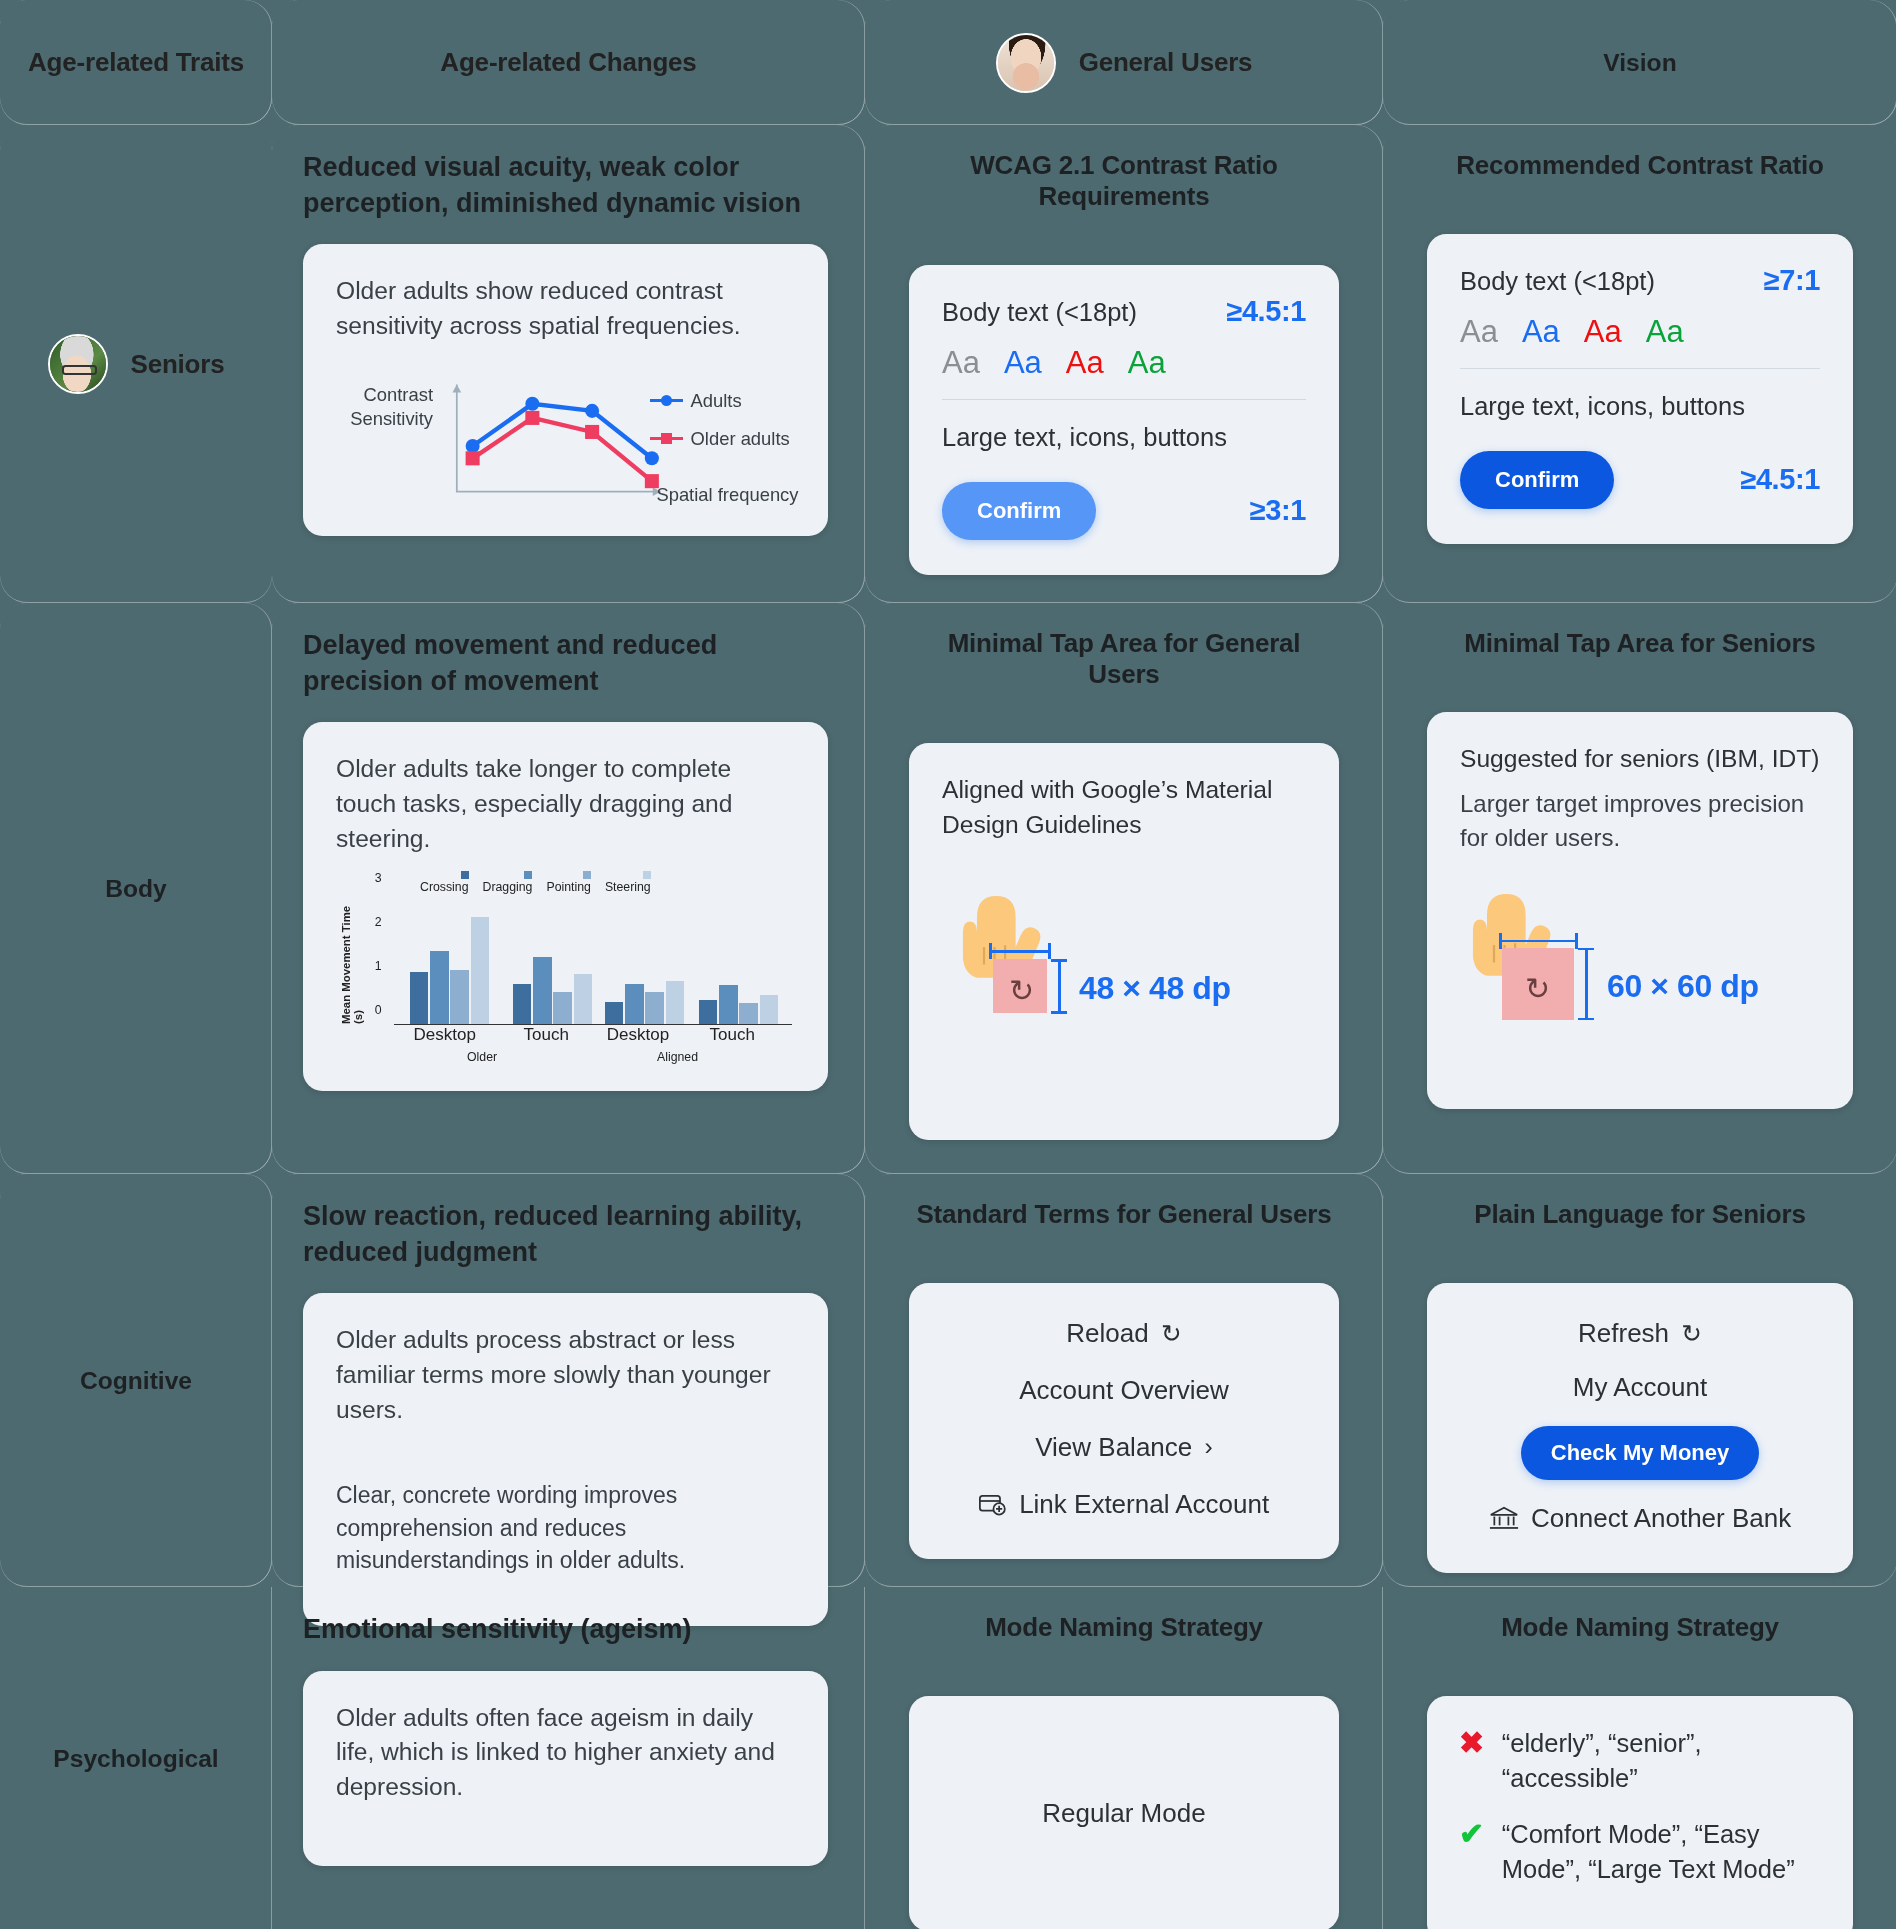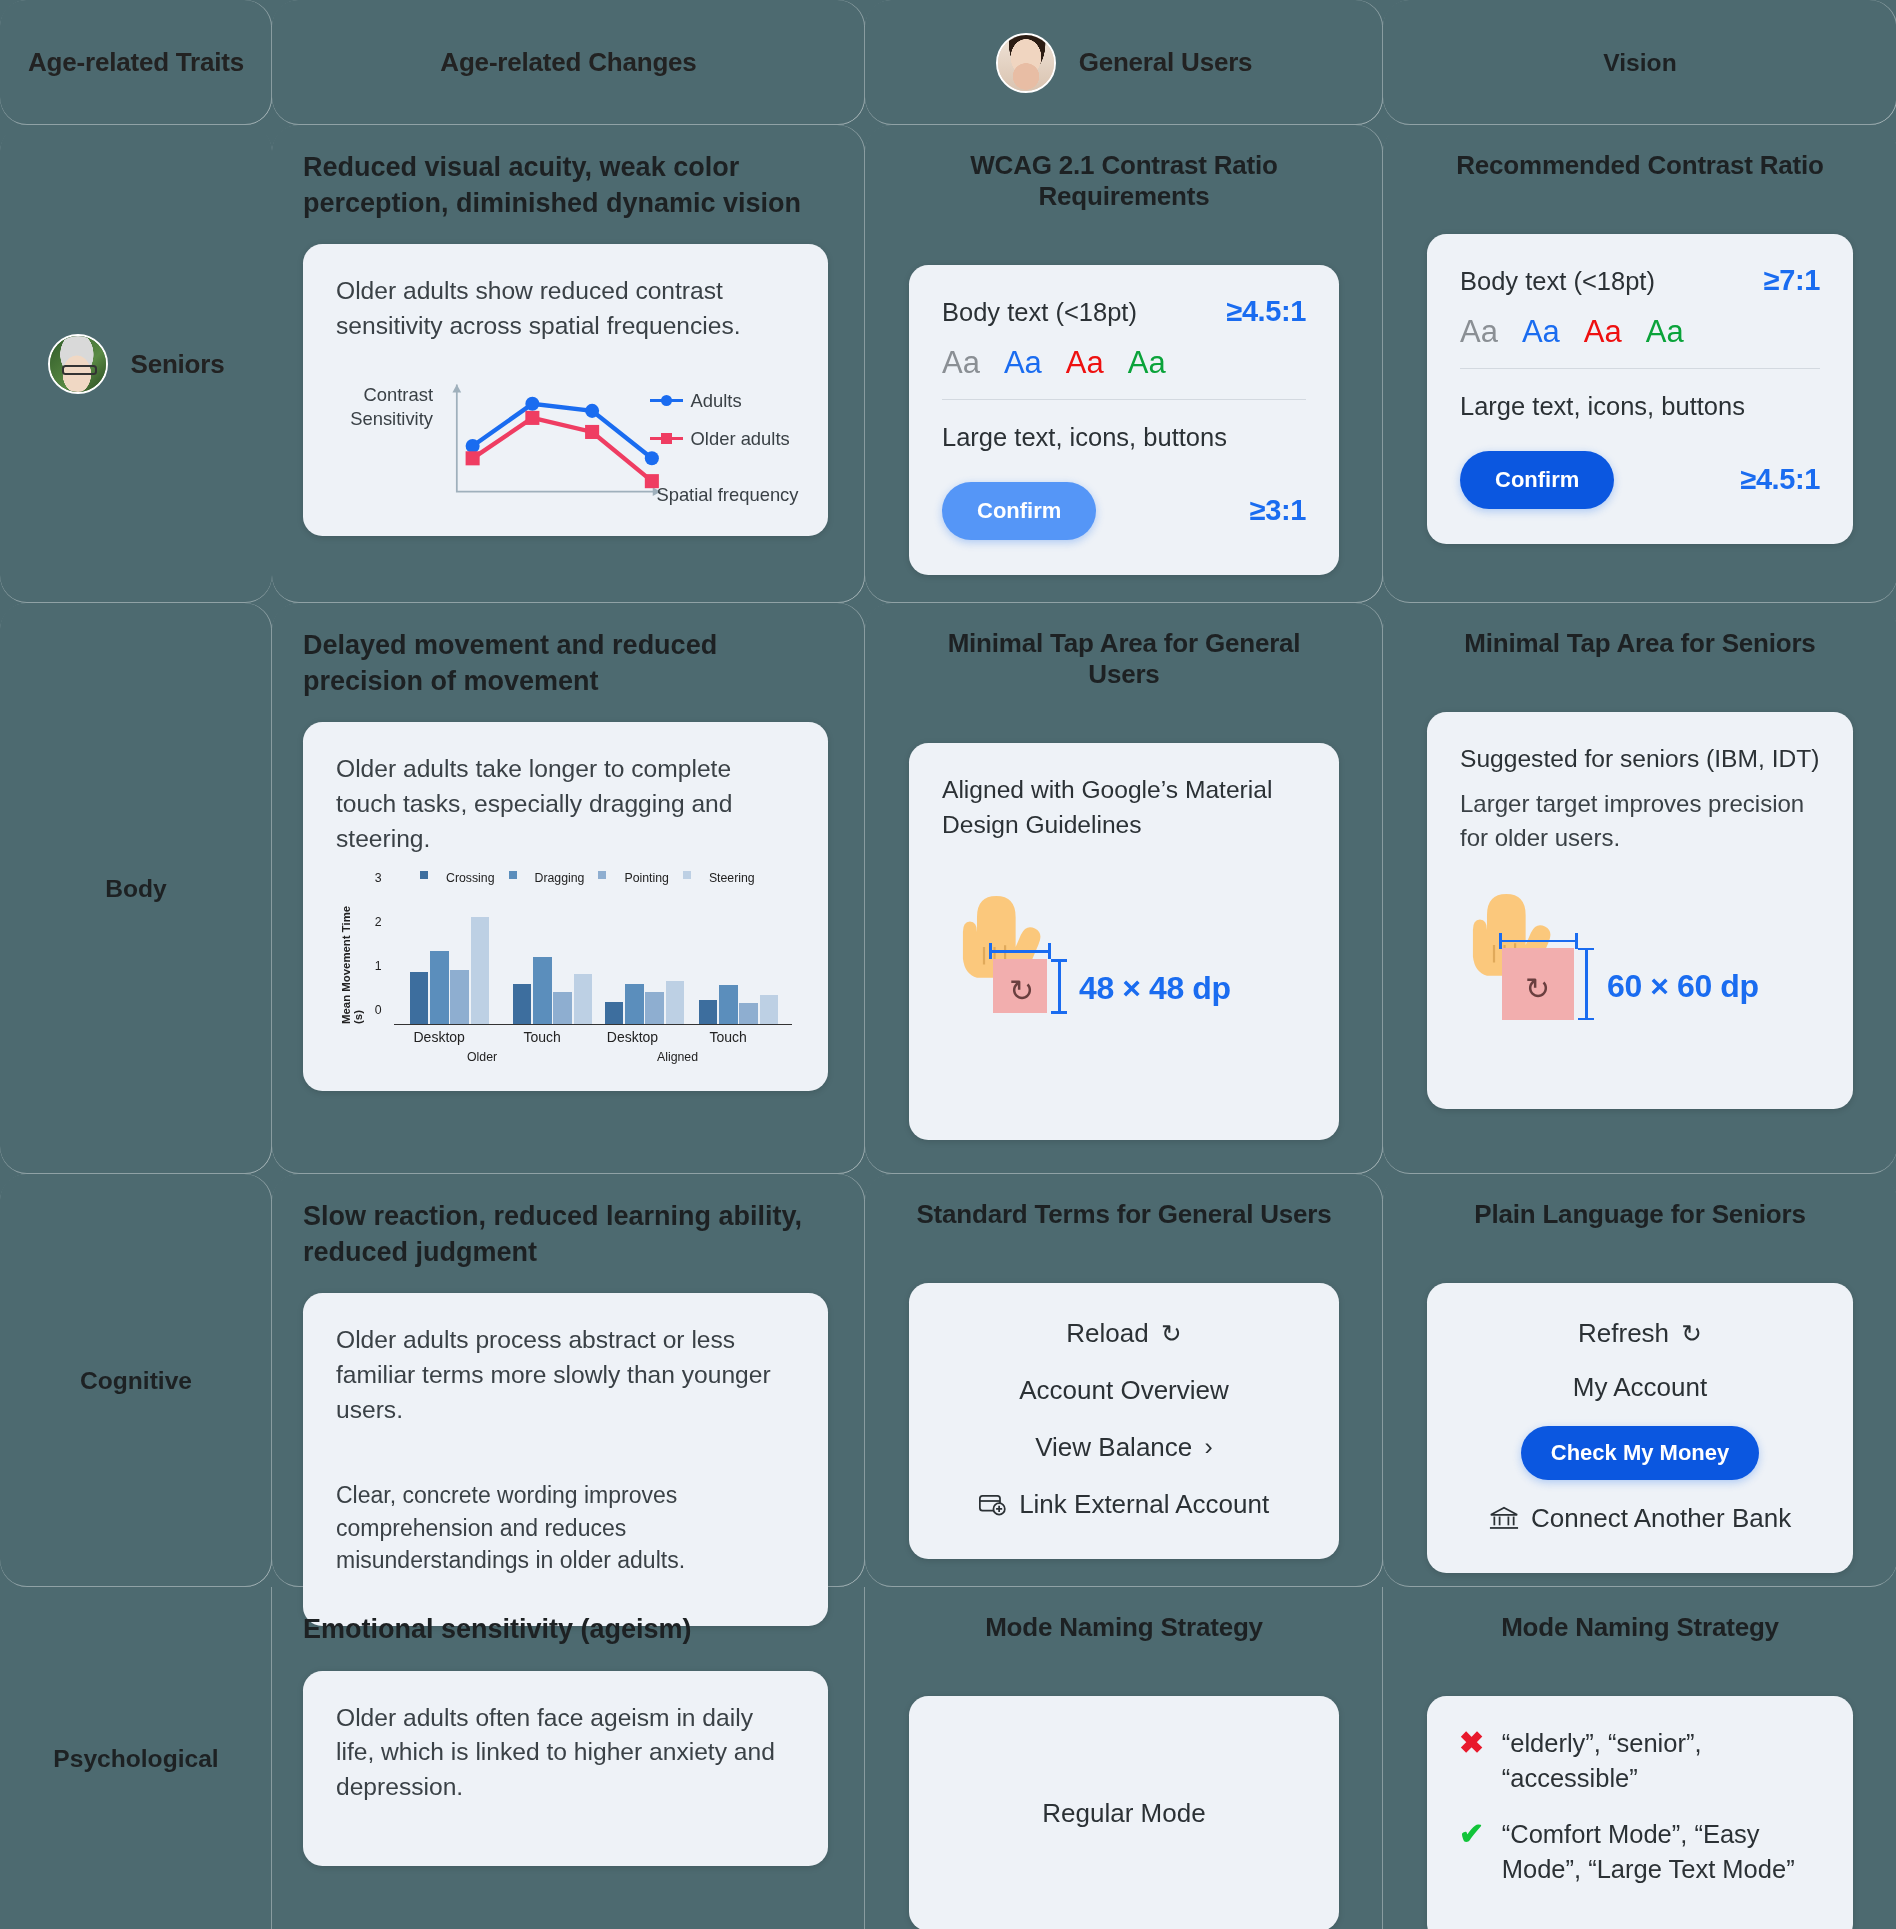--- a/index.html
+++ b/index.html
@@ -126,27 +126,27 @@
   .lg-line{ width:33px; height:2.6px; position:relative; }
   .lg-line i{ position:absolute; left:11.4px; top:-4.4px; width:11.4px; height:11.4px; }
   .lg-b{ background:#1a6cf0; } .lg-b i{ background:#1a6cf0; border-radius:50%; }
   .lg-r{ background:#ef3d62; } .lg-r i{ background:#ef3d62; }
 
   
   .bc{ position:relative; height:176px; margin-top:16px; }
   .bc-ylab{ position:absolute; left:3.5px; top:19.3px; font-size:11.4px; font-weight:bold; color:#222;
             writing-mode:vertical-rl; transform:rotate(180deg); height:132px; }
   .bc-leg{ position:absolute; left:84px; top:-1.8px; display:flex; gap:14px; font-size:12.3px; color:#222; }
-  .bc-leg span{ display:flex; align-items:flex-start; gap:18px; }
+  .bc-leg span{ display:flex; align-items:flex-end; gap:1px;flex-direction:column; }
   .sw{ width:8px; height:8px; display:inline-block; }
   .bc-plot{ position:absolute; left:58px; right:3.5px; top:19.3px; height:132px; }
   .tick{ position:absolute; left:-19.3px; font-size:12.3px; color:#222; transform:translateY(-50%); }
   .grp{ position:absolute; bottom:0; display:flex; align-items:flex-end; gap:1.8px; height:100%; }
   .bar{ width:18.4px; }
-  .glab{ position:absolute; bottom:-21px; font-size:14px; color:#222; white-space:nowrap; }
+  .glab{ position:absolute; bottom:-21px; font-size:17px; color:#222; white-space:nowrap; }
   .slab{ position:absolute; bottom:-40px; font-size:12.3px; color:#222; white-space:nowrap; }
   .axisline{ position:absolute; left:0; right:0; bottom:0; height:0.9px; background:#333; }
 </style>
 </head>
 <body>
 
 <div class="matrix">
 
   <div class="cell v-sep h-sep">
     <div class="hdr">

